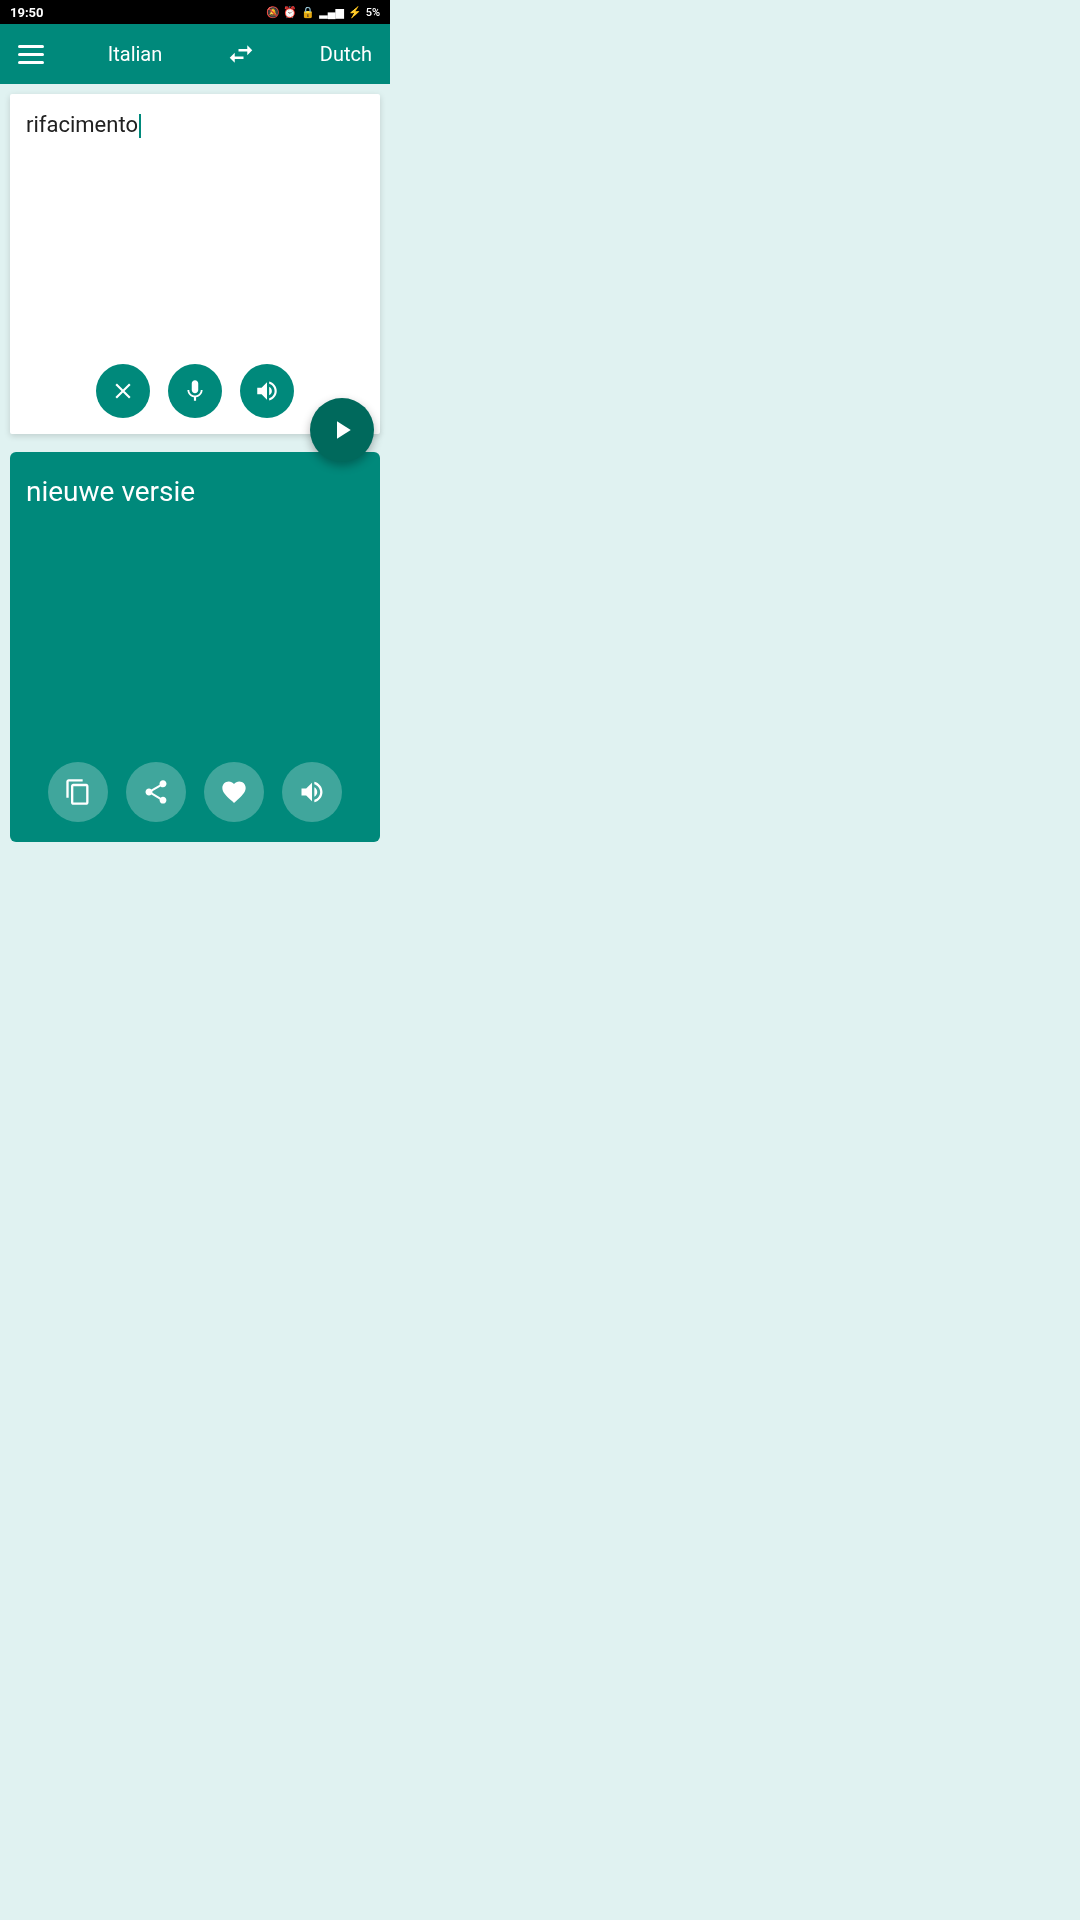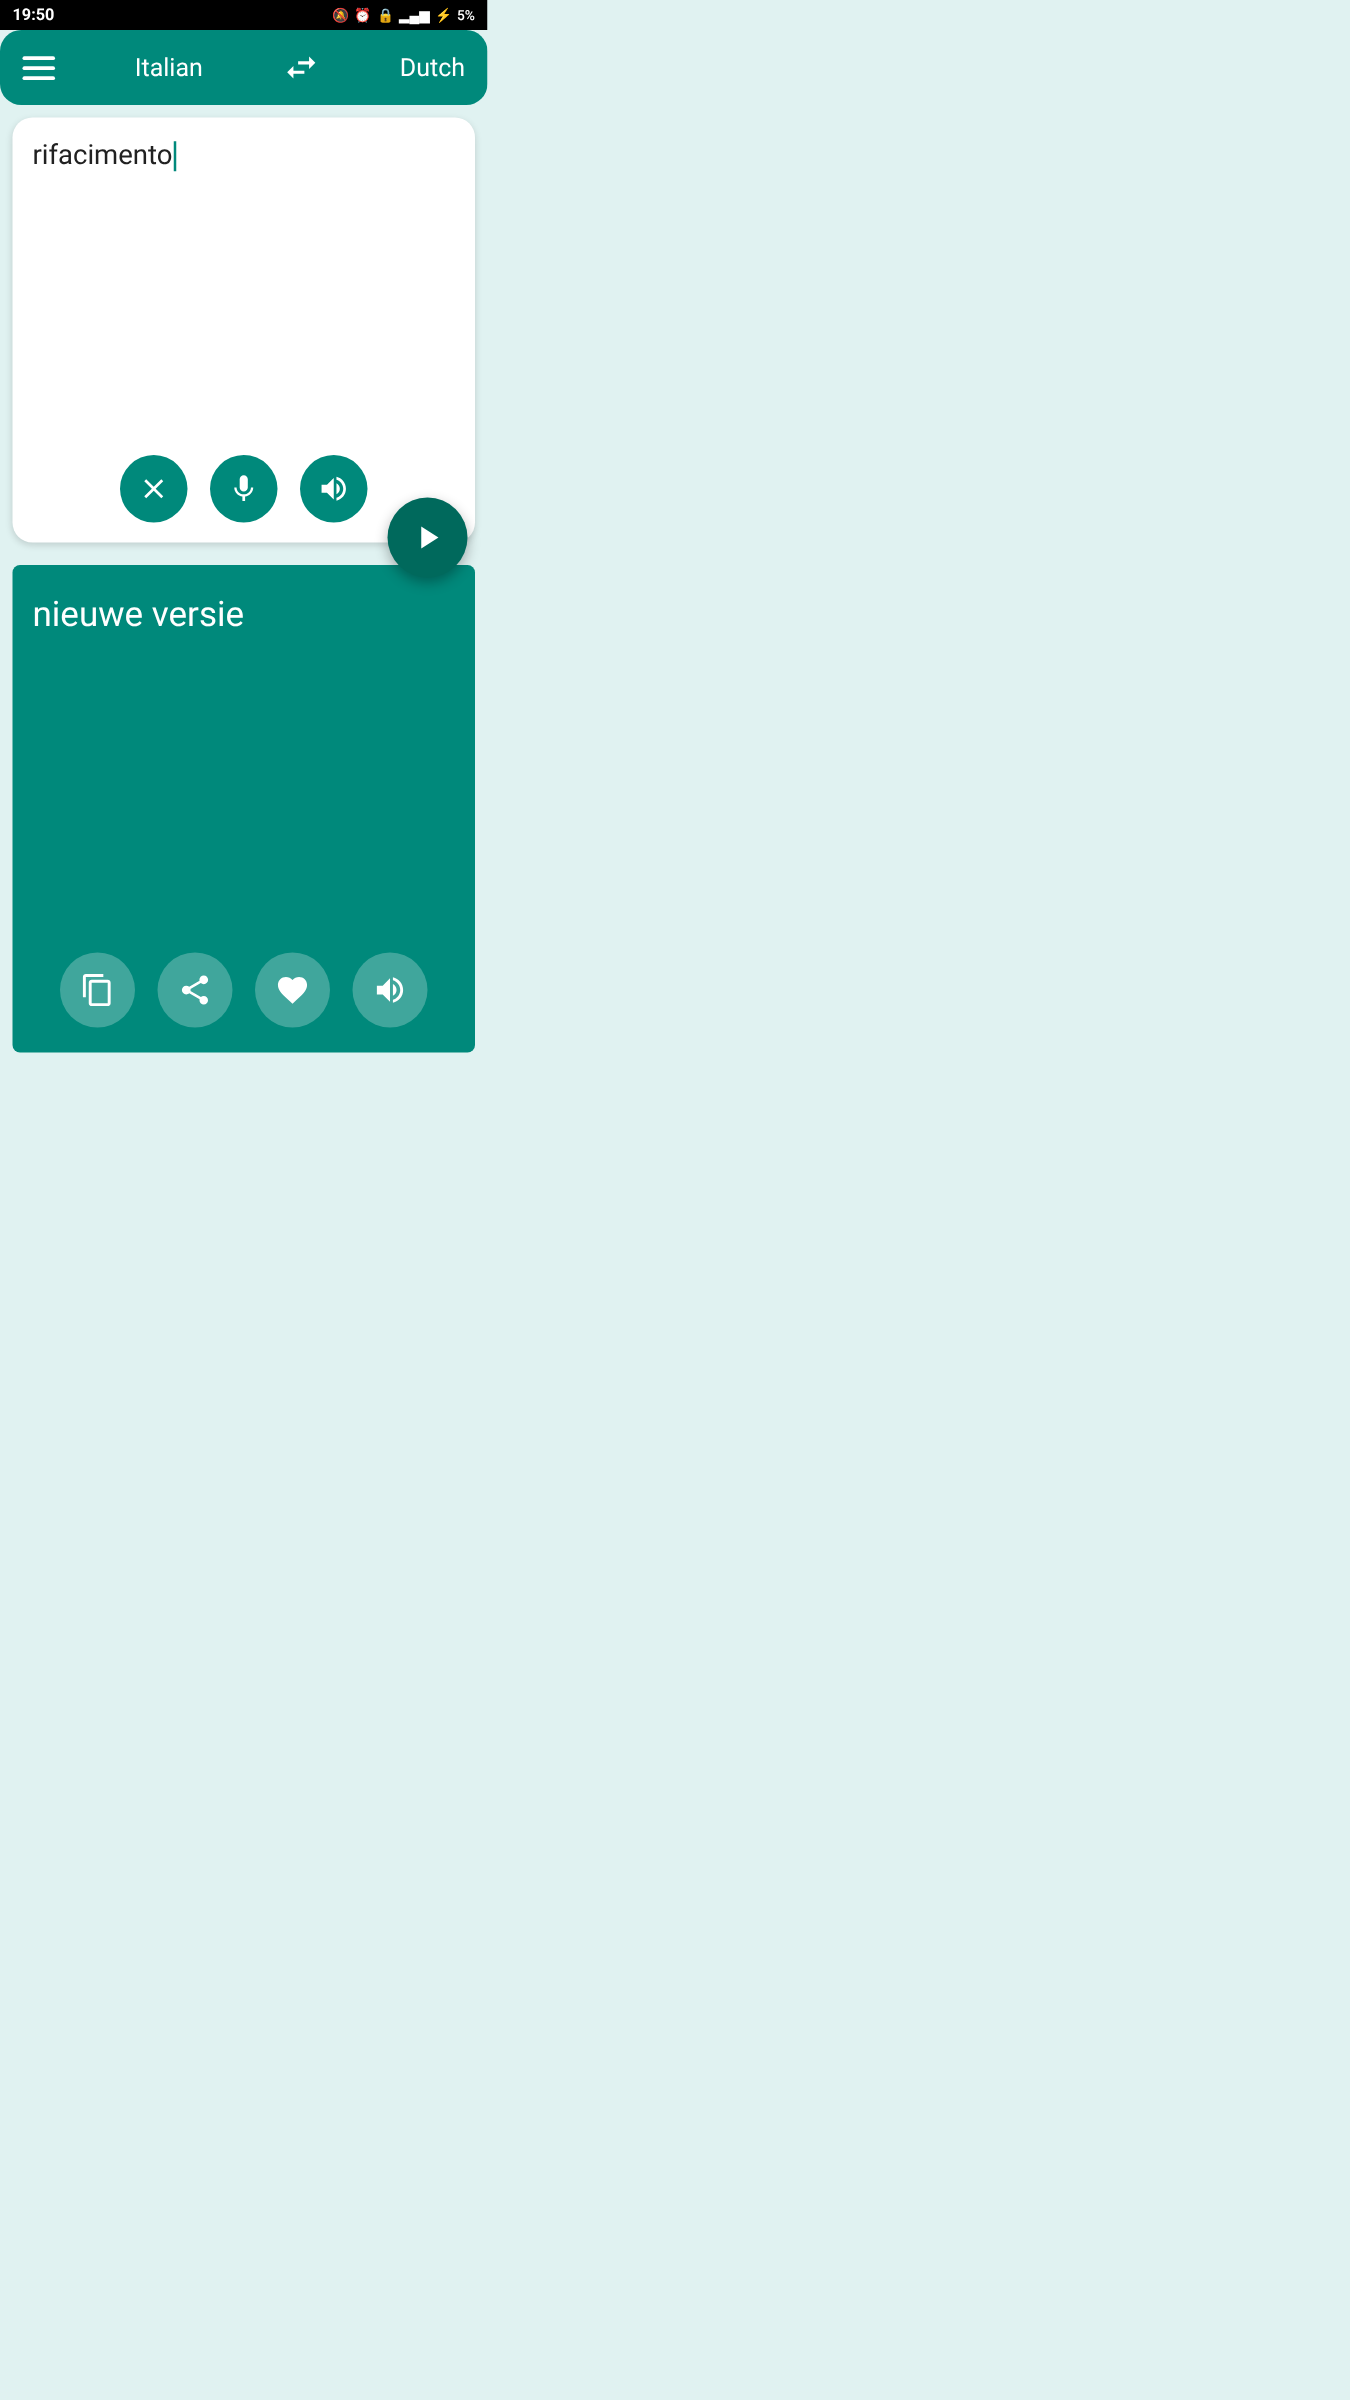--- a/index.html
+++ b/index.html
@@ -44,21 +44,20 @@
     }
 
     
     .toolbar {
       background: #00897b;
       height: 60px;
       display: flex;
       align-items: center;
       justify-content: space-between;
       padding: 0 18px;
-      border-radius: 17px;
     }
 
     .toolbar-menu-icon {
       display: flex;
       flex-direction: column;
       gap: 5px;
       cursor: pointer;
     }
 
     .toolbar-menu-icon span {
@@ -82,21 +81,21 @@
       cursor: pointer;
       display: flex;
       align-items: center;
       justify-content: center;
     }
 
     
     .input-panel {
       background: #fff;
       margin: 10px;
-      border-radius: 16px;
+      border-radius: 2px;
       position: relative;
       height: 340px;
       box-shadow: 0 2px 6px rgba(0,0,0,0.15);
     }
 
     .input-text-area {
       padding: 16px 16px 70px 16px;
       font-size: 22px;
       color: #212121;
       height: 100%;

